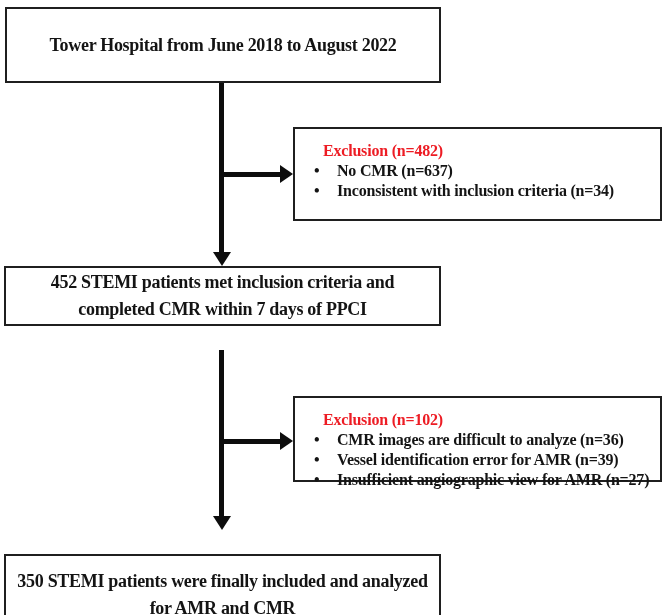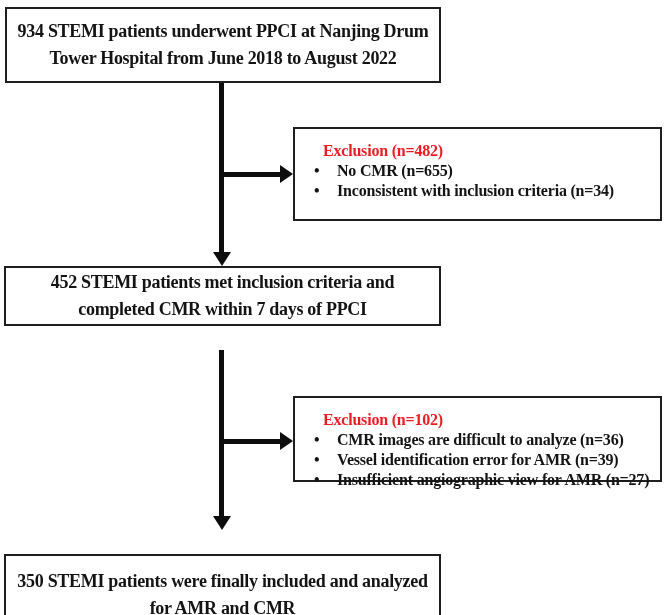--- a/index.html
+++ b/index.html
@@ -94,34 +94,33 @@
     border-bottom: 9px solid transparent;
     border-left: 13px solid var(--arrow);
   }
 </style>
 </head>
 <body>
 
 <div class="canvas">
 
   <div class="box main-box" style="left:5px; top:7px; width:436px; height:76px;">
-    <div class="line">934 STEMI patients underwent PPCI at Nanjing Drum</div>
     <div class="line">Tower Hospital from June 2018 to August 2022</div>
   </div>
 
   <div class="vline" style="left:219px; top:83px; height:169px;"></div>
   <div class="arrowhead-down" style="left:213px; top:252px;"></div>
 
   <div class="hline" style="left:222px; top:172px; width:58px;"></div>
   <div class="arrowhead-right" style="left:280px; top:165px;"></div>
 
   <div class="box excl-box" style="left:293px; top:127px; width:369px; height:94px;">
     <div class="excl-title">Exclusion (n=482)</div>
     <ul>
-        <li>No CMR (n=655)</li>
+        <li>No CMR (n=637)</li>
         <li>Inconsistent with inclusion criteria (n=34)</li>
       </ul>
   </div>
 
   <div class="box main-box" style="left:4px; top:266px; width:437px; height:60px;">
     <div class="line">452 STEMI patients met inclusion criteria and</div>
     <div class="line">completed CMR within 7 days of PPCI</div>
   </div>
 
   <div class="vline" style="left:219px; top:350px; height:166px;"></div>

